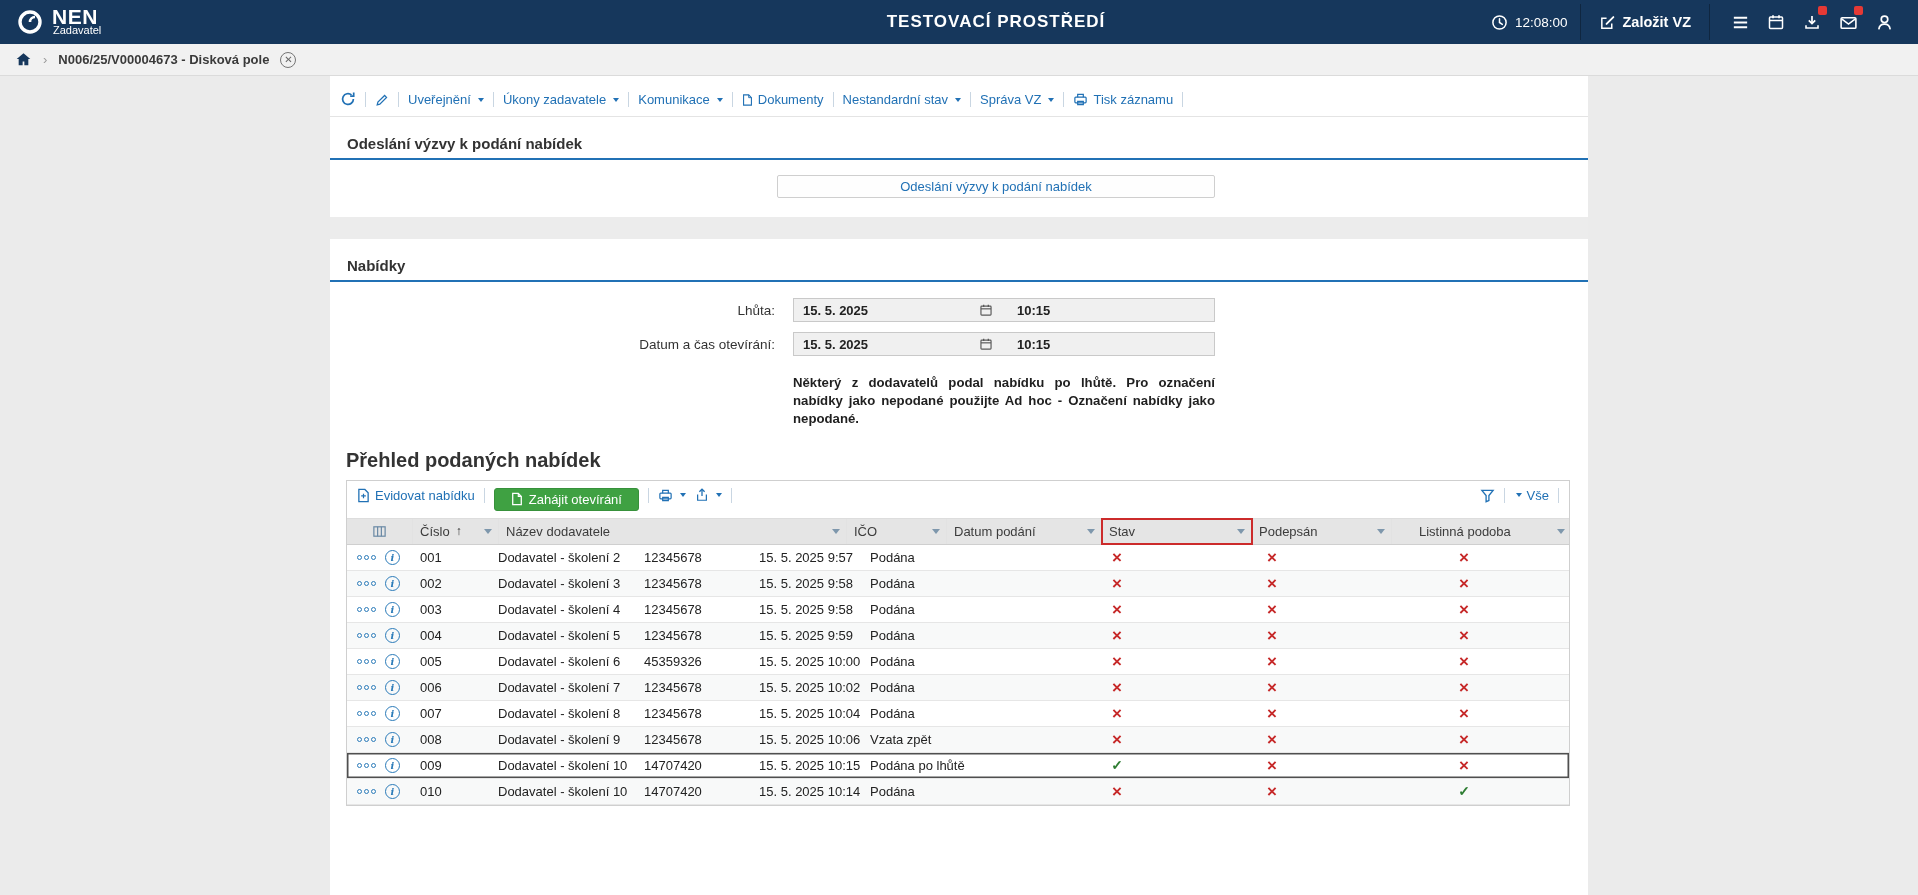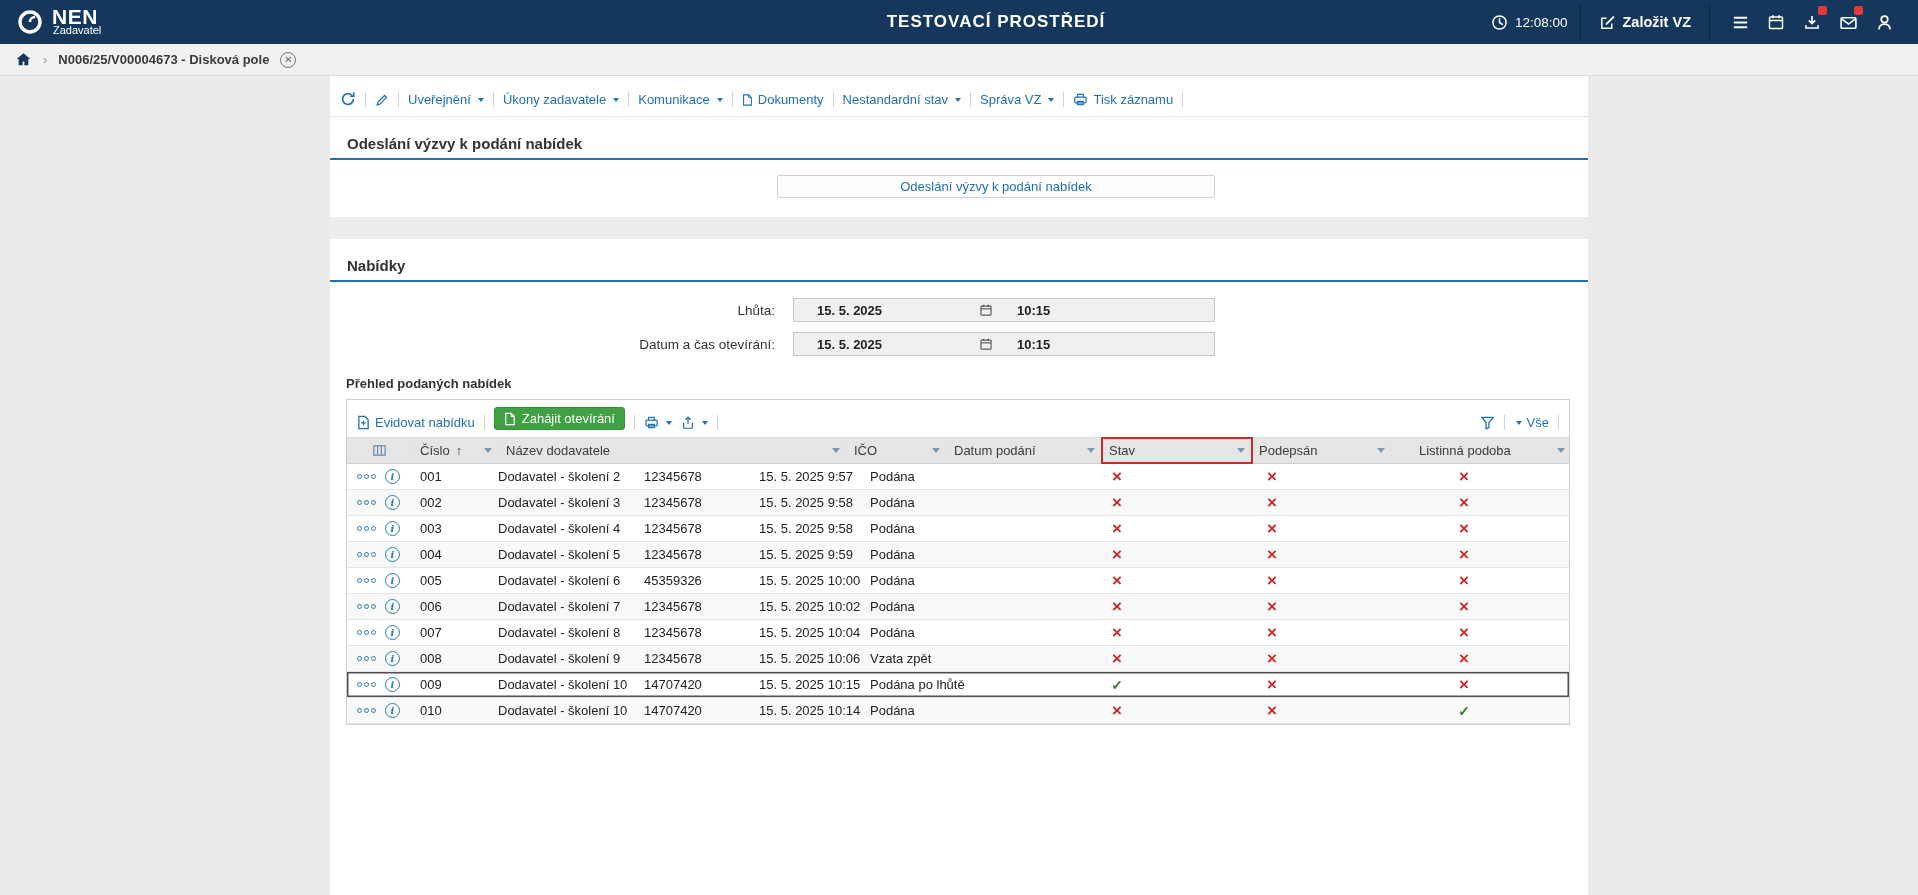--- a/index.html
+++ b/index.html
@@ -83,35 +83,35 @@
   .section-gap { height:22px; background:#ECECEC; margin:0 -14px; }
 
   
   .form { margin-top:16px; display:flex; flex-direction:column; gap:10px; }
   .frow { display:flex; align-items:center; height:24px; }
   .flabel { width:445px; text-align:right; padding-right:14px; font-size:13.5px; color:#333; }
   .field {
     display:flex; align-items:center; width:422px; height:24px; margin-left:4px;
     background:#F0F0F0; border:1px solid #C9C9C9; font-weight:700; font-size:13px; color:#222;
   }
-  .fdate { flex:0 0 185px; padding-left:23px; }
+  .fdate { flex:0 0 185px; padding-left:9px; }
   .ftime { padding-left:14px;margin-left:10px; }
   .warning {
     margin:18px 0 0 449px; width:422px; font-size:13.2px; line-height:1.38;
     text-align:justify; color:#1f1f1f; font-weight:700;
   }
 
   
-  .tbl-title { font-size:13px; font-weight:700; color:#333; margin:20px 0 8px 2px; }
+  .tbl-title { font-size:20px; font-weight:700; color:#333; margin:20px 0 8px 2px; }
   .grid-box { margin-left:2px; width:1224px; border:1px solid #CFCFCF; }
-  .gtoolbar { display:flex; align-items:flex-end; gap:9px; padding:7px 10px; }
+  .gtoolbar { display:flex; align-items:flex-start; gap:9px; padding:7px 10px; }
   .link-blue { display:flex; align-items:center; gap:5px; color:#2171B5; font-size:13px; }
   .btn-green {
     display:flex; align-items:center; gap:6px; background:#3FA142; border:1px solid #37913B;
-    color:#fff; font-size:13px; padding:3px 9px; border-radius:3px; font-family:inherit;
+    color:#fff; font-size:13px; padding:3px 16px; border-radius:3px; font-family:inherit;
   }
   .gt-spacer { flex:1; }
   .ghead {
     display:grid; grid-template-columns:66px 86px 348px 100px 155px 150px 140px 179px;
     background:#e5e5e5; border-bottom:1px solid #CFCFCF; border-top:1px solid #DDD; height:27px;
   }
   .th { position:relative; display:flex; align-items:center; gap:6px; padding-left:7px;
     font-size:13px; color:#3c3c3c; border-right:1px solid #E2E2E2; }
   .th:last-child { border-right:none;margin-left:20px; }
   .th .fcar { position:absolute; right:6px; width:0; height:0;
@@ -326,20 +326,21 @@
           <svg width="14" height="14" viewBox="0 0 18 18">
             <rect x="2.5" y="4" width="13" height="11.5" rx="1" fill="none" stroke="#5a5a5a" stroke-width="1.5"></rect>
             <path d="M2.5 7.5h13" stroke="#5a5a5a" stroke-width="1.5"></path>
             <path d="M6 2.2v3M12 2.2v3" stroke="#5a5a5a" stroke-width="1.7"></path>
           </svg>
         </span>
         <span class="ftime" data-interactable="true">10:15</span>
       </div>
     </div>
   </div>
+  <div class="warning" data-interactable="false">Některý z dodavatelů podal nabídku po lhůtě. Pro označení nabídky jako nepodané použijte Ad hoc - Označení nabídky jako nepodané.</div>
 
   <div class="tbl-title" data-interactable="false">Přehled podaných nabídek</div>
   <div class="grid-box" data-interactable="false">
 
     <div class="gtoolbar" data-interactable="false">
       <span class="link-blue" data-interactable="true">
         <span data-interactable="false">
           <svg width="13" height="15" viewBox="0 0 14 16">
             <path d="M2 1.5h6.5L12 5v9.5H2z" fill="none" stroke="#2171B5" stroke-width="1.4"></path>
             <path d="M4.5 8.5h5M7 6v5" stroke="#2171B5" stroke-width="1.3"></path>

